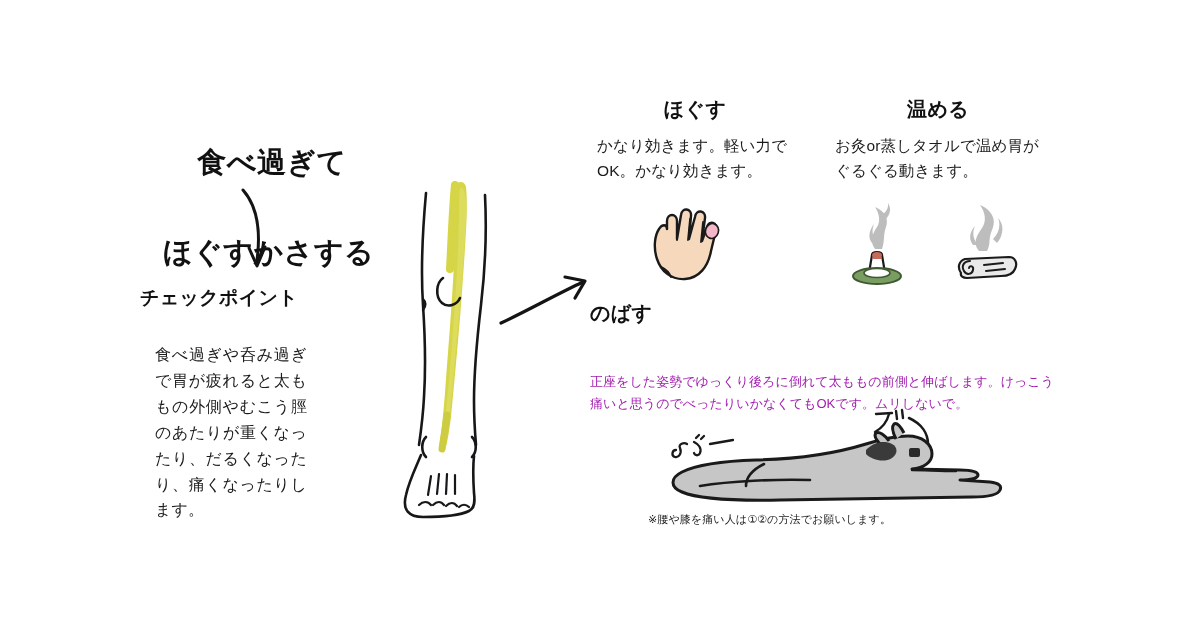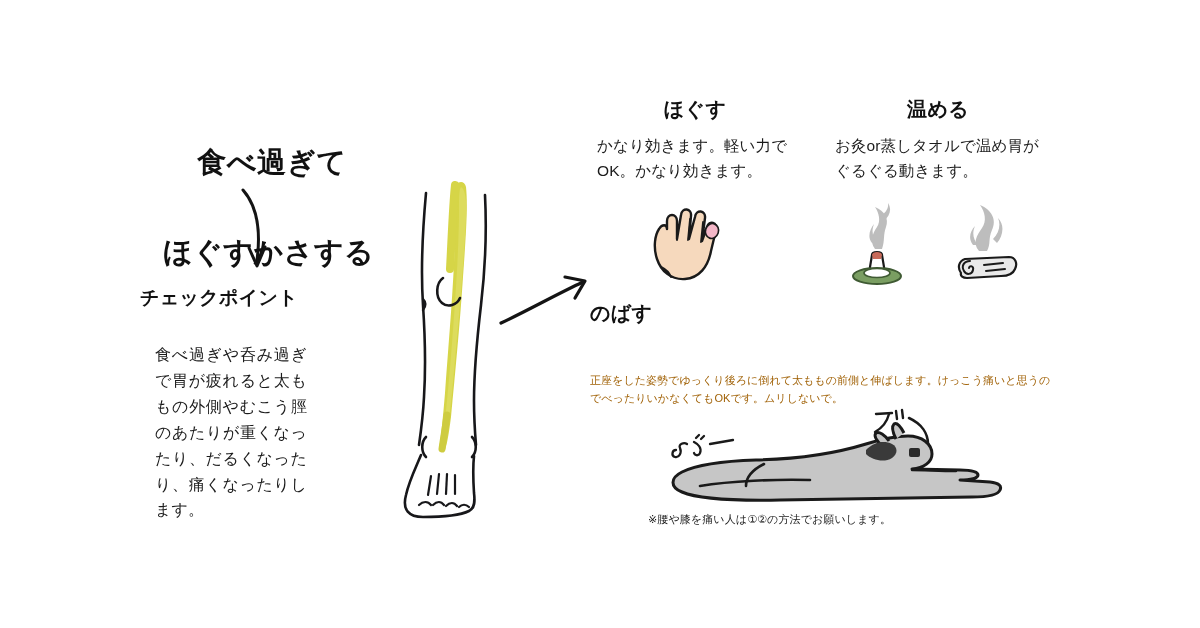--- a/index.html
+++ b/index.html
@@ -58,21 +58,21 @@
   .moxa-ic{position:absolute;left:4px;top:0;width:76px;height:92px;}
   .towel-ic{position:absolute;left:108px;top:0;width:86px;height:92px;}
 
   
   #sec-nobasu{position:absolute;left:590px;top:300px;width:470px;}
   #sec-nobasu .nh{
     font-size:20px;font-weight:bold;letter-spacing:0.3px;color:#111;
     margin:0 0 12px 0;
   }
   #sec-nobasu .nb{
-    font-size:11px;line-height:1.66;letter-spacing:0.05px;color:#a16207;margin-top:44px;
+    font-size:13px;line-height:1.66;letter-spacing:0.05px;color:#a21caf;margin-top:44px;
   }
 
   .cat{position:absolute;left:660px;top:408px;width:345px;height:100px;}
 
   .note{
     position:absolute;left:648px;top:512px;
     font-size:11px;letter-spacing:0.1px;color:#1b1b1b;
     white-space:nowrap;
   }
 

